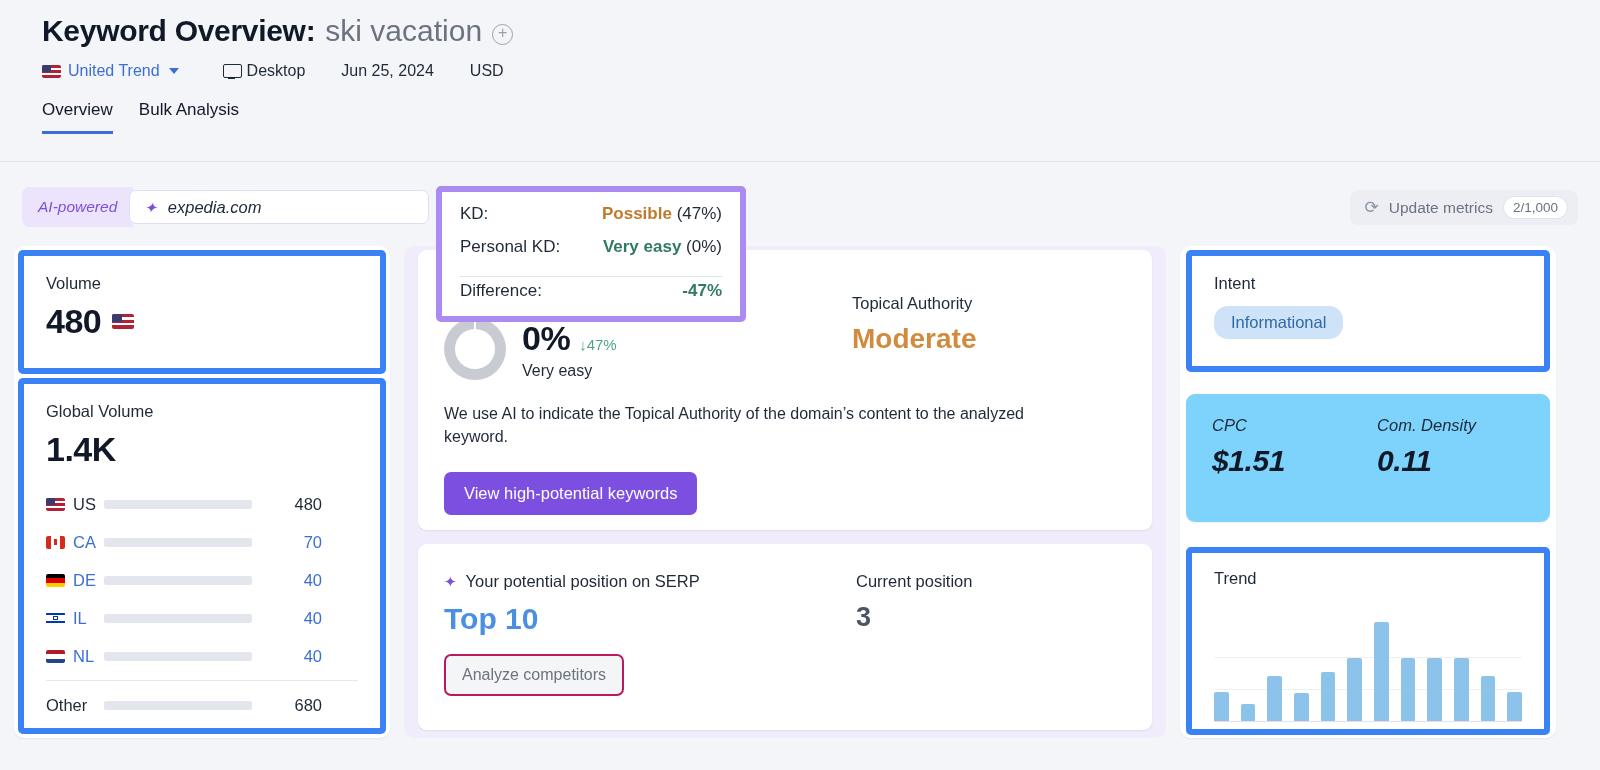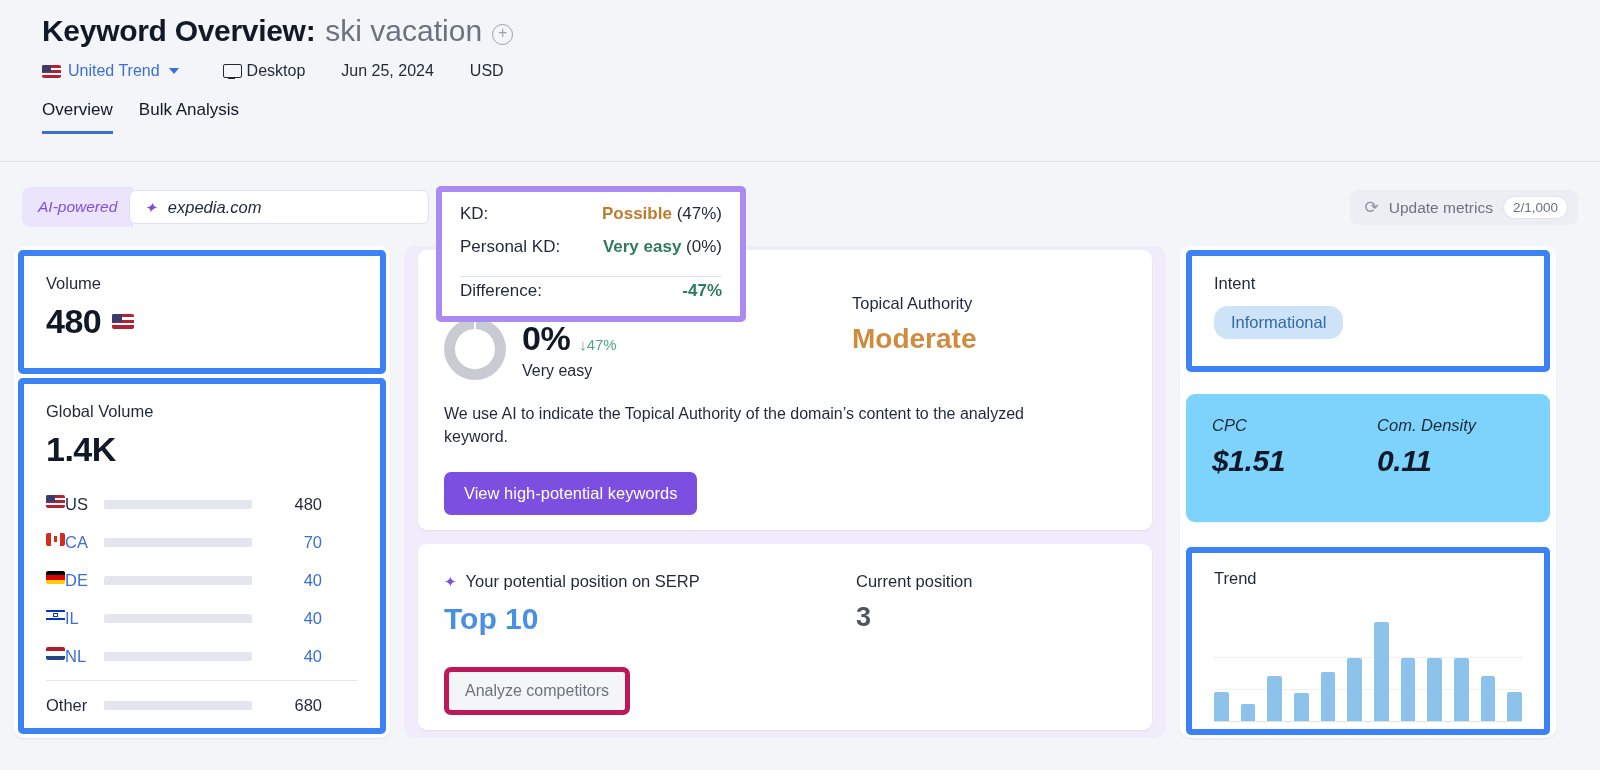--- a/index.html
+++ b/index.html
@@ -81,21 +81,21 @@
   
   .vol-card { left: 18px; top: 250px; width: 368px; height: 124px; padding: 18px 22px; }
   .card-label { font-size: 16.5px; color: #1f2937; }
   .big-val { font-size: 34px; font-weight: 700; letter-spacing: -.5px; margin-top: 9px;
     display: flex; align-items: center; gap: 11px; }
 
   
   .gv-card { left: 18px; top: 378px; width: 368px; height: 356px; padding: 18px 22px 0 22px; }
   .ctry-list { margin-top: 16px; }
   .ctry-row { display: flex; align-items: center; height: 38px; font-size: 16.5px; }
-  .ctry-code { width: 58px; display: flex; color: #3b6fd4; }
+  .ctry-code { width: 58px; display: flex; align-items: center; gap: 8px; color: #3b6fd4; }
   .ctry-code.dark { color: #1f2937; }
   .bar-track { flex: 1; height: 9px; background: #e3e6ec; border-radius: 2px; overflow: hidden; max-width: 148px; }
   .bar-fill { height: 100%; border-radius: 2px; }
   .ctry-val { width: 70px; text-align: right; color: #3b6fd4; font-size: 16.5px; }
   .ctry-val.dark { color: #1f2937; }
   .ctry-sep { height: 1px; background: #e6e8ee; margin: 5px 0 5px 0; }
 
   
   .ct-card { position: absolute; left: 418px; top: 250px; width: 734px; height: 280px;
     background: #fff; border-radius: 9px; box-shadow: 0 1px 2px rgba(16,24,40,.07); }
@@ -130,21 +130,21 @@
   .tip-v b.green { color: #2f7a62; }
   .tip-sep { height: 1px; background: #dfe2e9; margin: 6px 0 4px 0; }
   .tip-diff { color: #2f7a62; font-weight: 700; }
 
   
   .serp-card { position: absolute; left: 418px; top: 544px; width: 734px; height: 186px;
     background: #fff; border-radius: 9px; box-shadow: 0 1px 2px rgba(16,24,40,.07); }
   .serp-row1 { position: absolute; left: 26px; top: 28px; display: flex; align-items: center; gap: 9px;
     font-size: 16.5px; color: #1f2937; }
   .serp-top { position: absolute; left: 26px; top: 58px; font-size: 30px; font-weight: 700; color: #4a90e2; }
-  .serp-btn { position: absolute; left: 26px; top: 123px; background: #f4f5f7; border: 5px solid #be185d;
+  .serp-btn { position: absolute; left: 26px; top: 110px; background: #f4f5f7; border: 2px solid #be185d;
     border-radius: 7px; padding: 10px 16px; font-size: 16px; color: #6b7280; cursor: pointer; }
   .cur-label { position: absolute; left: 438px; top: 28px; font-size: 16.5px; color: #1f2937; }
   .cur-val { position: absolute; left: 438px; top: 58px; font-size: 27px; font-weight: 700; color: #4b5563; }
 
   
   .intent-card { left: 1186px; top: 250px; width: 364px; height: 122px; padding: 18px 22px; }
   .intent-pill { display: inline-block; margin-top: 13px; background: #cfe3f8; color: #2f6aa8;
     border-radius: 14px; padding: 7px 17px; font-size: 16.5px; }
 
   

